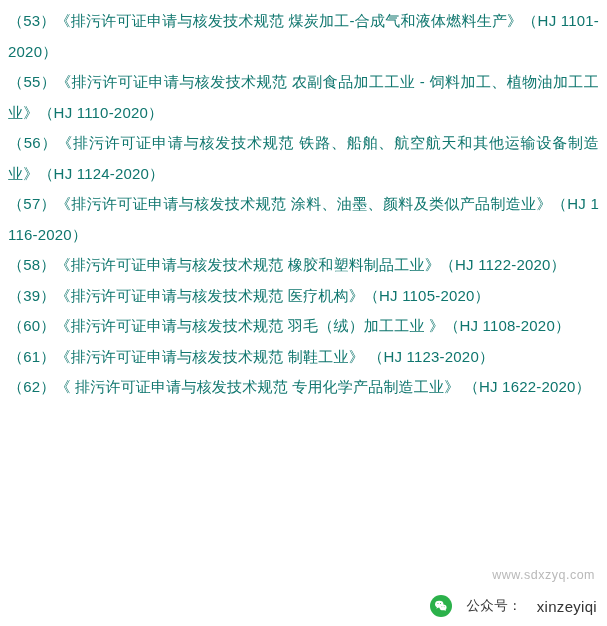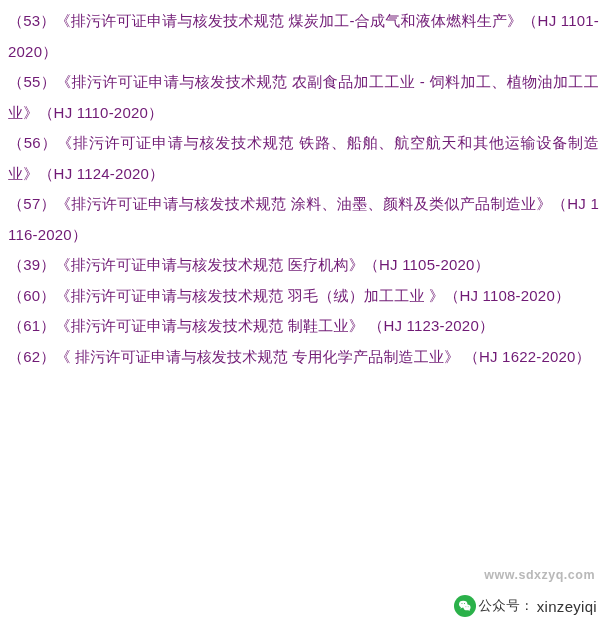--- a/index.html
+++ b/index.html
@@ -19,21 +19,21 @@
     padding: 6px 8px 0 8px;
     box-sizing: border-box;
   }
   .para {
     font-size: 15px;
     line-height: 30.5px;
     letter-spacing: 0.2px;
     text-align: justify;
     text-justify: inter-ideograph;
     margin: 0 0 0 0;
-    color: #701a75;
+    color: #0f766e;
     word-break: break-all;
   }
   .footer-bar {
     position: absolute;
     left: 0;
     right: 0;
     bottom: 0;
     height: 40px;
     display: flex;
     align-items: center;
@@ -43,26 +43,25 @@
     background: #ffffff;
   }
   .wm-top {
     position: absolute;
     right: 12px;
     bottom: 44px;
     font-size: 12.5px;
     color: #b9b9b9;
     letter-spacing: 0.5px;
     font-family: "Liberation Sans", sans-serif;
-    font-weight: bold;
   }
   .wx-badge {
     display: flex;
     align-items: center;
-    gap: 3px;
+    gap: 15px;
   }
   .wx-icon {
     width: 22px;
     height: 22px;
     border-radius: 50%;
     background: #2bb14a;
     display: inline-flex;
     align-items: center;
     justify-content: center;
   }
@@ -79,20 +78,21 @@
   }
 </style>
 </head>
 <body>
 
 <div id="doc">
   <p class="para">（53）《排污许可证申请与核发技术规范 煤炭加工-合成气和液体燃料生产》（HJ 1101-2020）</p>
   <p class="para">（55）《排污许可证申请与核发技术规范 农副食品加工工业 - 饲料加工、植物油加工工业》（HJ 1110-2020）</p>
   <p class="para">（56）《排污许可证申请与核发技术规范 铁路、船舶、航空航天和其他运输设备制造业》（HJ 1124-2020）</p>
   <p class="para">（57）《排污许可证申请与核发技术规范 涂料、油墨、颜料及类似产品制造业》（HJ 1116-2020）</p>
+  <p class="para">（58）《排污许可证申请与核发技术规范 橡胶和塑料制品工业》（HJ 1122-2020）</p>
   <p class="para">（39）《排污许可证申请与核发技术规范 医疗机构》（HJ 1105-2020）</p>
   <p class="para">（60）《排污许可证申请与核发技术规范 羽毛（绒）加工工业 》（HJ 1108-2020）</p>
   <p class="para">（61）《排污许可证申请与核发技术规范 制鞋工业》 （HJ 1123-2020）</p>
   <p class="para">（62）《 排污许可证申请与核发技术规范 专用化学产品制造工业》 （HJ 1622-2020）</p>
 </div>
 
 <div class="wm-top">www.sdxzyq.com</div>
 
 <div class="footer-bar">
   <div class="wx-badge">

